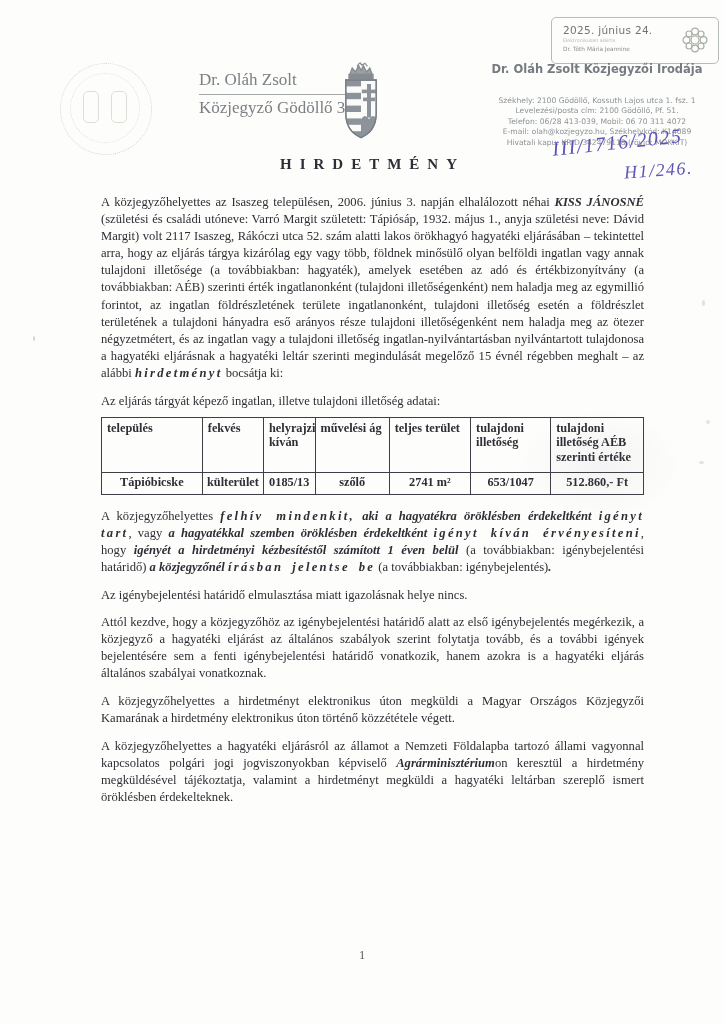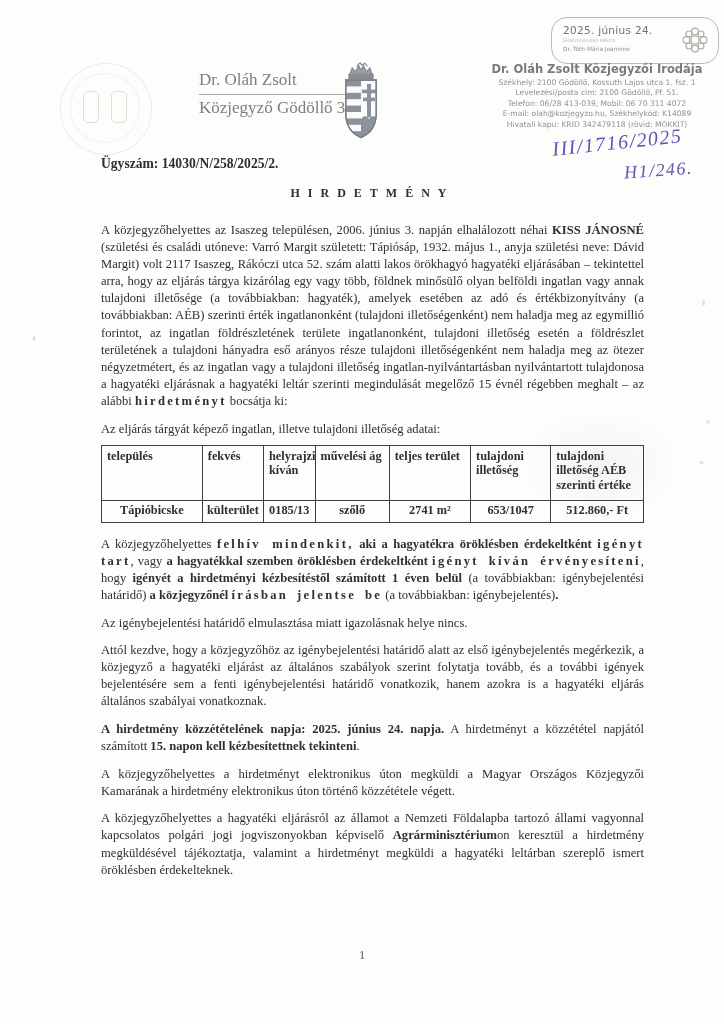--- a/index.html
+++ b/index.html
@@ -1,21 +1,21 @@
 <!DOCTYPE html>
 <html lang="hu"><head>
 <meta charset="utf-8">
 <style>
   html,body{margin:0;padding:0;background:#ffffff;}
   .page{position:relative;width:724px;height:1024px;background:#fdfdfb;overflow:hidden;
         font-family:"Liberation Serif",serif;color:#2e2e36;}
 
   
   .stamp{position:absolute;left:551px;top:17px;width:166px;height:45px;
-         border:1.4px solid #b6bcb6;border-radius:16px;
+         border:1.4px solid #b6bcb6;border-radius:5px;
          font-family:"DejaVu Sans",sans-serif;}
   .stamp-date{position:absolute;left:11px;top:6px;font-size:10.5px;color:#6f756f;letter-spacing:.3px;}
   .stamp-sub{position:absolute;left:11px;top:20px;font-size:4.8px;color:#b9beb9;}
   .stamp-signer{position:absolute;left:11px;top:28px;font-size:5.8px;color:#8b918b;}
   .stamp-rosette{position:absolute;right:4px;top:3px;}
 
   .notary-seal{position:absolute;left:60px;top:63px;width:90px;height:90px;border-radius:50%;
                border:1.6px dotted #cfd2cb;opacity:.85;}
   .notary-seal .inner{position:absolute;left:9px;top:9px;width:68px;height:68px;border-radius:50%;
                border:1px dotted #dadcd5;}
@@ -23,35 +23,35 @@
   .notary-seal .fig.a{left:22px;} .notary-seal .fig.b{left:50px;}
 
   .lh-left{position:absolute;left:199px;top:70px;color:#7b8085;}
   .lh-name{font-size:17px;padding-bottom:4px;border-bottom:1.2px solid #a3a8a6;min-width:152px;}
   .lh-title{font-size:17px;padding-top:3px;}
 
   .coa{position:absolute;left:337px;top:60px;}
 
   .lh-right{position:absolute;right:6px;top:62px;width:242px;text-align:center;
             font-family:"DejaVu Sans",sans-serif;}
-  .office-name{font-size:11.5px;font-weight:bold;color:#757b80;margin-bottom:2px;}
+  .office-name{font-size:11.5px;font-weight:bold;color:#757b80;margin-bottom:20px;}
   .office-line{font-size:7.6px;color:#8c9297;line-height:10.4px;}
 
   .handwriting{position:absolute;color:#5e54b8;font-style:italic;
                font-family:"Liberation Serif",serif;transform:rotate(-6deg);}
   .hw1{left:552px;top:131px;font-size:20px;letter-spacing:1.5px;}
   .hw2{left:624px;top:160px;font-size:18px;letter-spacing:1.5px;transform:rotate(-4deg);}
 
   
   .doc-flow{position:absolute;left:101px;top:156px;width:543px;}
   .case-number{font-weight:bold;font-size:13.6px;margin:0 0 14px;}
-  .doc-title{text-align:center;font-weight:bold;font-size:12px;letter-spacing:8px;margin:0 0 21px;}
+  .doc-title{text-align:center;font-weight:bold;font-size:15px;letter-spacing:8px;margin:0 0 21px;}
   .doc-flow p{margin:0 0 10.5px;font-size:12.6px;line-height:17.1px;text-align:justify;}
   .doc-flow p.tight{margin-bottom:7px;}
-  .b{font-weight:bold;}
+  .b{font-weight:bold;font-style:italic;}
   .sp{letter-spacing:2.3px;word-spacing:3.5px;}
 
   table.prop{border-collapse:collapse;width:100%;margin:3px 0 13px;table-layout:fixed;padding-left:16px;}
   table.prop th,table.prop td{border:1.2px solid #3e3e46;font-size:12.3px;overflow:hidden;font-weight:bold;}
   table.prop th{font-weight:bold;text-align:left;vertical-align:top;padding:3px 5px 5px;height:46px;line-height:14.6px;}
   table.prop td{text-align:center;padding:2px 3px 4px;line-height:15px;}
 
   .page-number{position:absolute;left:0;right:0;top:948px;text-align:center;
                font-size:12.5px;color:#5a5a60;}
 
@@ -129,21 +129,20 @@
     <div class="office-line">Levelezési/posta cím: 2100 Gödöllő, Pf. 51.</div>
     <div class="office-line">Telefon: 06/28 413-039, Mobil: 06 70 311 4072</div>
     <div class="office-line">E-mail: olah@kozjegyzo.hu, Székhelykód: K14089</div>
     <div class="office-line">Hivatali kapu: KRID 342479118 (rövid: MOKKIT)</div>
   </div>
 
   <div class="handwriting hw1">III/1716/2025</div>
   <div class="handwriting hw2">H1/246.</div>
 
   <div class="doc-flow">
-    <div class="case-number">Ügyszám: 14030/N/258/2025/2.</div>
     <div class="doc-title">HIRDETMÉNY</div>
     <div>
         <p><span>A közjegyzőhelyettes az Isaszeg településen, 2006. június 3. napján elhalálozott néhai </span><span class="b">KISS JÁNOSNÉ</span><span> (születési és családi utóneve: Varró Margit született: Tápiósáp, 1932. május 1., anyja születési neve: Dávid Margit) volt 2117 Isaszeg, Rákóczi utca 52. szám alatti lakos örökhagyó hagyatéki eljárásában – tekintettel arra, hogy az eljárás tárgya kizárólag egy vagy több, földnek minősülő olyan belföldi ingatlan vagy annak tulajdoni illetősége (a továbbiakban: hagyaték), amelyek esetében az adó és értékbizonyítvány (a továbbiakban: AÉB) szerinti érték ingatlanonként (tulajdoni illetőségenként) nem haladja meg az egymillió forintot, az ingatlan földrészletének területe ingatlanonként, tulajdoni illetőség esetén a földrészlet területének a tulajdoni hányadra eső arányos része tulajdoni illetőségenként nem haladja meg az ötezer négyzetmétert, és az ingatlan vagy a tulajdoni illetőség ingatlan-nyilvántartásban nyilvántartott tulajdonosa a hagyatéki eljárásnak a hagyatéki leltár szerinti megindulását megelőző 15 évnél régebben meghalt – az alábbi </span><span class="b sp">hirdetményt</span><span> bocsátja ki:</span></p>
         <p class="tight"><span>Az eljárás tárgyát képező ingatlan, illetve tulajdoni illetőség adatai:</span></p>
         <table class="prop">
           <colgroup>
             <col style="width: 18.6%;">
             <col style="width: 11.3%;">
             <col style="width: 9.5%;">
             <col style="width: 13.7%;">
@@ -170,21 +169,20 @@
               <td>szőlő</td>
               <td>2741 m²</td>
               <td>653/1047</td>
               <td>512.860,- Ft</td>
             </tr>
           </tbody>
         </table>
         <p><span>A közjegyzőhelyettes </span><span class="b sp">felhív mindenkit,</span><span> </span><span class="b">aki a hagyatékra öröklésben érdekeltként </span><span class="b sp">igényt tart</span><span>, vagy </span><span class="b">a hagyatékkal szemben öröklésben érdekeltként </span><span class="b sp">igényt kíván érvényesíteni</span><span>, hogy </span><span class="b">igényét a hirdetményi kézbesítéstől számított 1 éven belül </span><span>(a továbbiakban: igénybejelentési határidő) </span><span class="b">a közjegyzőnél </span><span class="b sp">írásban jelentse be</span><span>  (a továbbiakban: igénybejelentés)</span><span class="b">.</span></p>
         <p><span>Az igénybejelentési határidő elmulasztása miatt igazolásnak helye nincs.</span></p>
         <p><span>Attól kezdve, hogy a közjegyzőhöz az igénybejelentési határidő alatt az első igénybejelentés megérkezik, a közjegyző a hagyatéki eljárást az általános szabályok szerint folytatja tovább, és a további igények bejelentésére sem a fenti igénybejelentési határidő vonatkozik, hanem azokra is a hagyatéki eljárás általános szabályai vonatkoznak.</span></p>
-        <p><span class="b">A hirdetmény közzétételének napja: 2025. június 24. napja.</span><span> A hirdetményt a közzététel napjától számított </span><span class="b">15. napon kell kézbesítettnek tekinteni</span><span>.</span></p>
         <p><span>A közjegyzőhelyettes a hirdetményt elektronikus úton megküldi a Magyar Országos Közjegyzői Kamarának a hirdetmény elektronikus úton történő közzététele végett.</span></p>
         <p><span>A közjegyzőhelyettes a hagyatéki eljárásról az államot a Nemzeti Földalapba tartozó állami vagyonnal kapcsolatos polgári jogi jogviszonyokban képviselő </span><span class="b">Agrárminisztérium</span><span>on keresztül a hirdetmény megküldésével tájékoztatja, valamint a hirdetményt megküldi a hagyatéki leltárban szereplő ismert öröklésben érdekelteknek.</span></p>
       </div>
   </div>
 
   <div class="page-number">1</div>
 
   <div class="smudge"></div>
   <div class="noise n1"></div>
   <div class="noise n2"></div>

